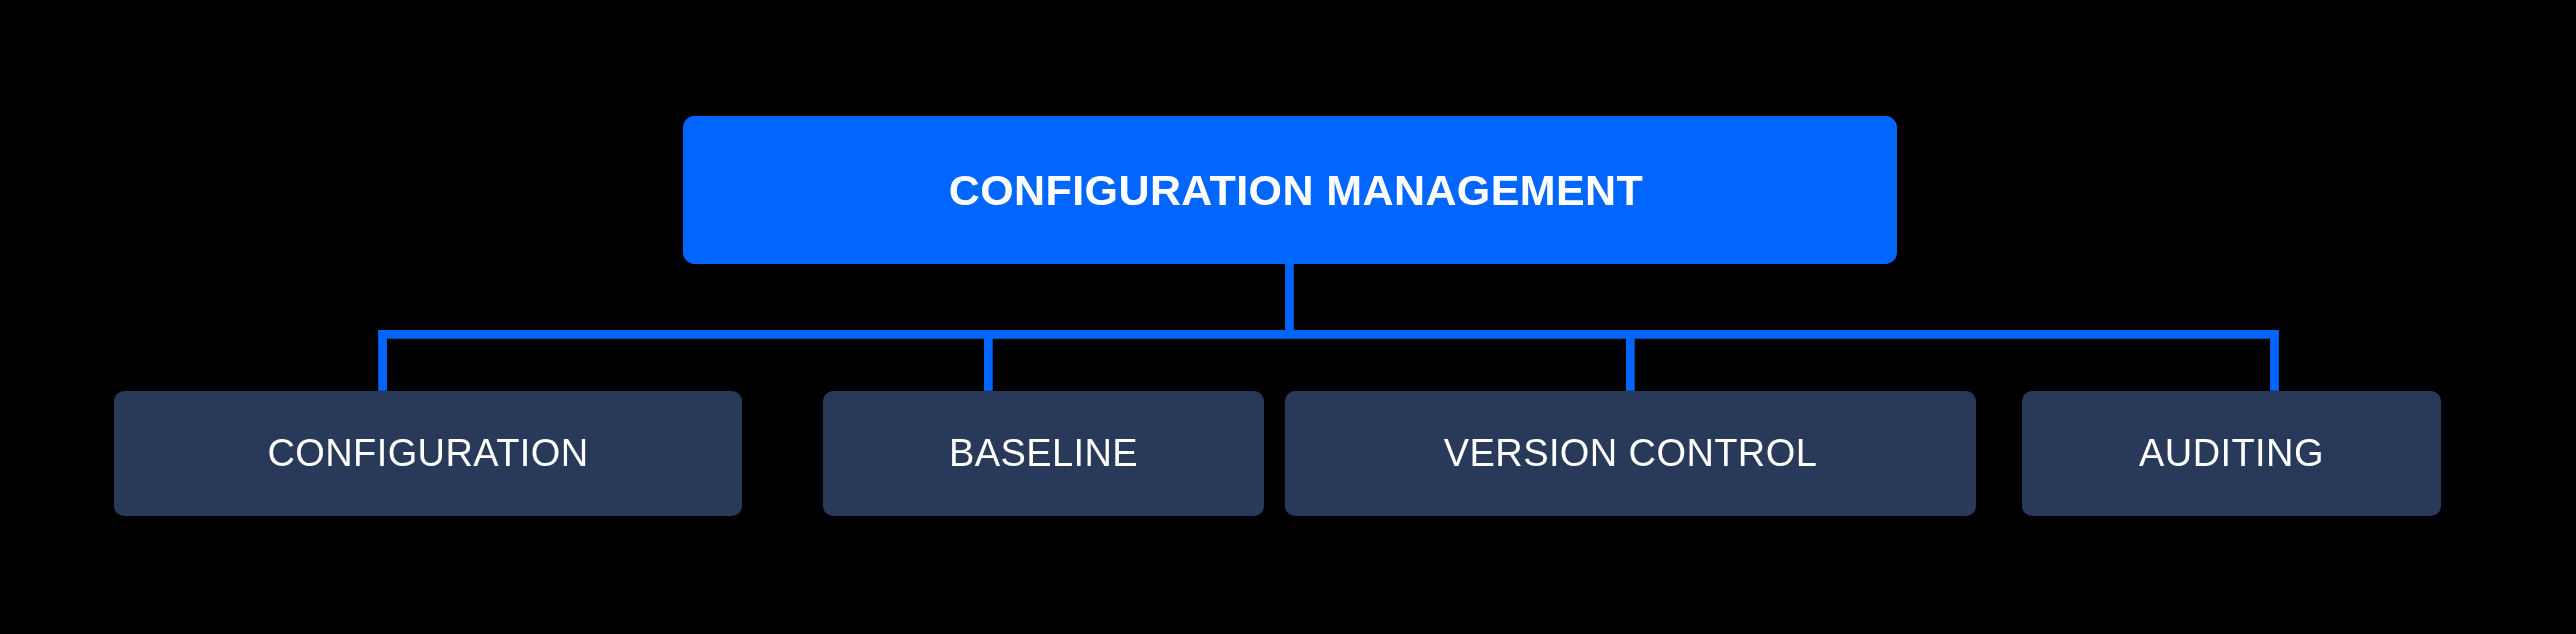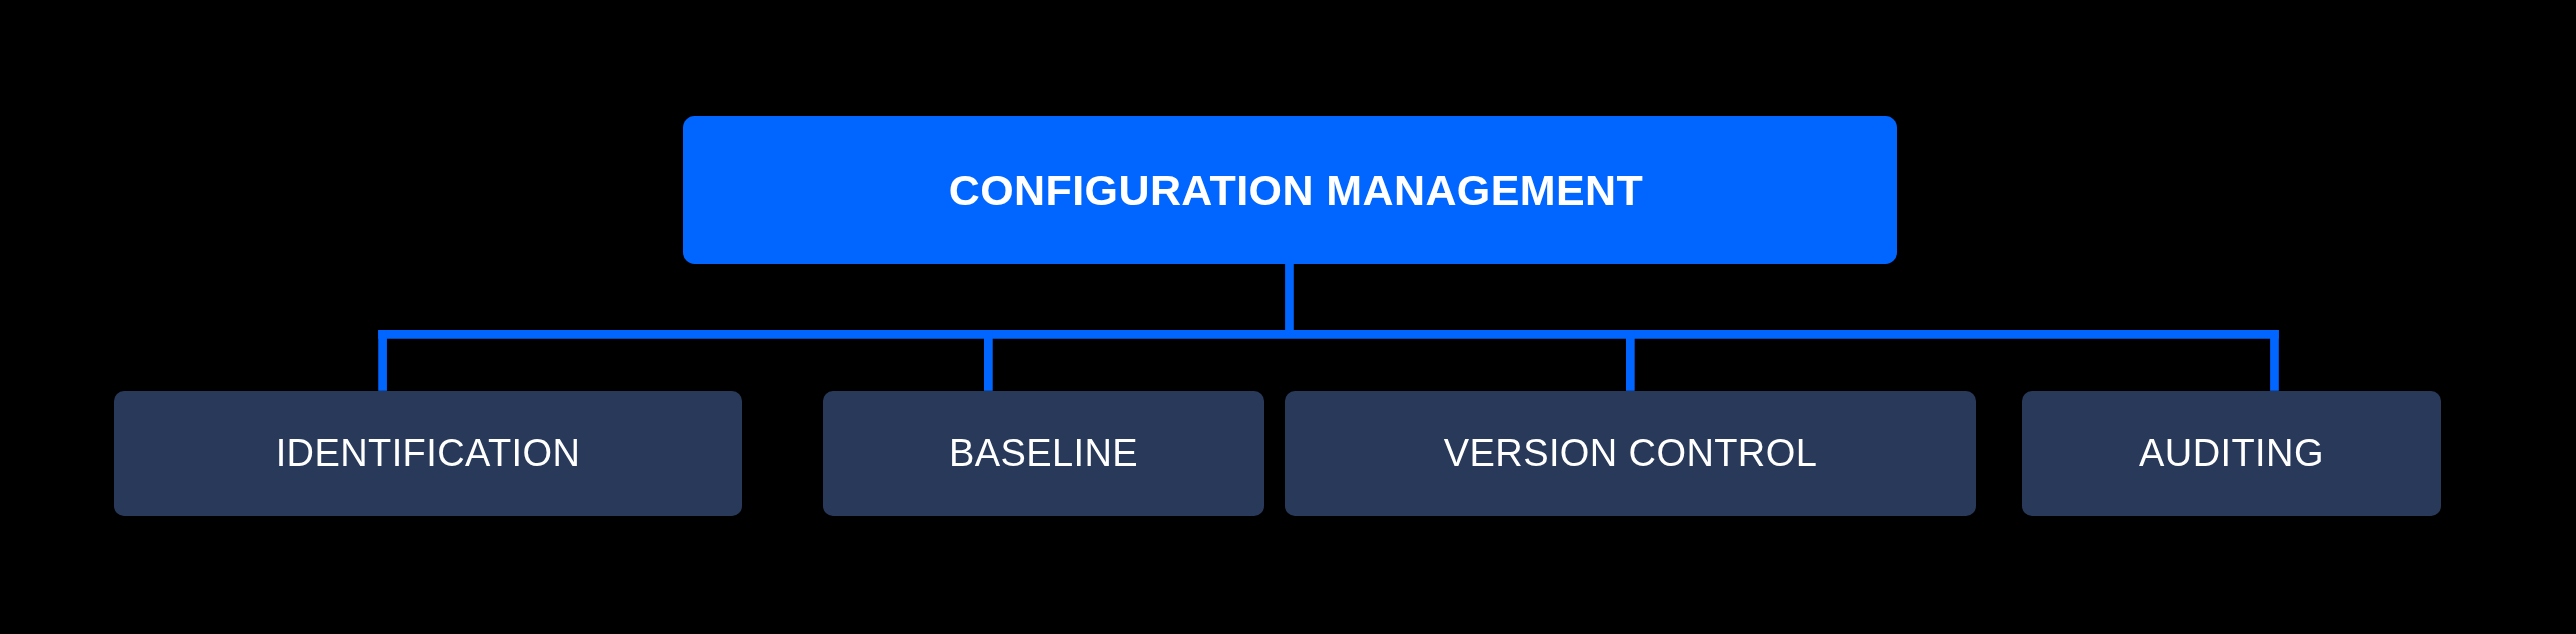--- a/index.html
+++ b/index.html
@@ -79,21 +79,21 @@
       <line x1="2252" y1="456" x2="2252" y2="540"></line>
       <line x1="3142" y1="456" x2="3142" y2="540"></line>
     </g>
   </svg>
 
   <div class="node node-root">
     <span class="node-label">CONFIGURATION MANAGEMENT</span>
   </div>
 
   <div class="node node-child node-child-0">
-    <span class="node-label">IDENTIFICATION</span>
+    <span class="node-label">CONFIGURATION</span>
   </div>
 
   <div class="node node-child node-child-1">
     <span class="node-label">BASELINE</span>
   </div>
 
   <div class="node node-child node-child-2">
     <span class="node-label">VERSION CONTROL</span>
   </div>
 

